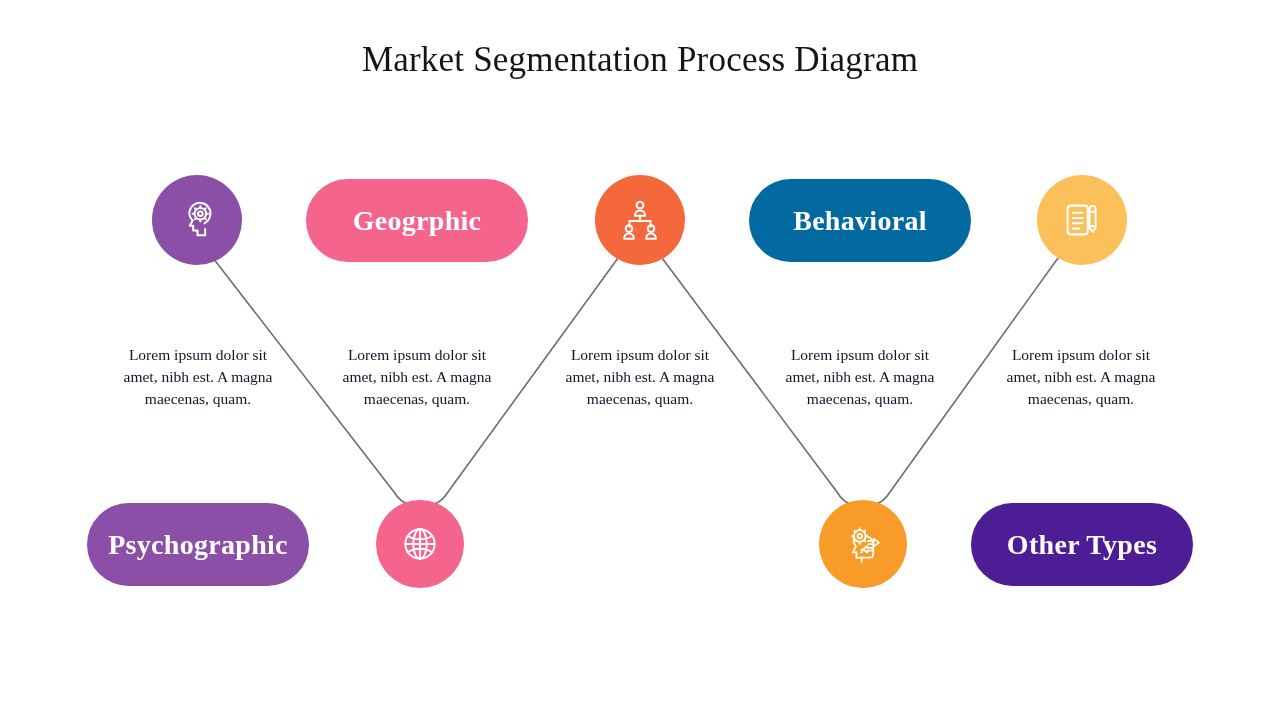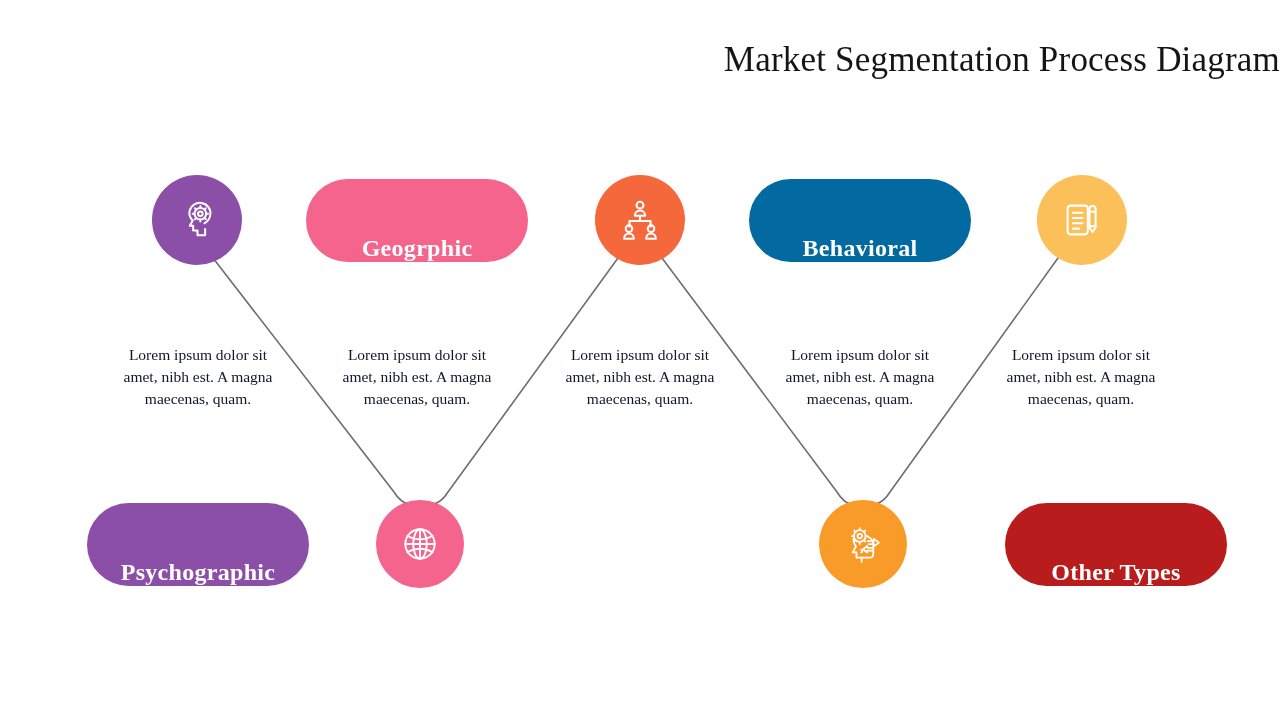--- a/index.html
+++ b/index.html
@@ -7,38 +7,38 @@
     width:1280px; height:720px;
     background:#ffffff;
     font-family:"Liberation Serif", serif;
     overflow:hidden;
   }
   #stage { position:relative; width:1280px; height:720px; }
 
   
   .title {
     position:absolute; left:0; top:40px; width:1280px;
-    text-align:right;
+    text-align:center;
     font-size:35px; font-weight:400; color:#151515;
     letter-spacing:0.2px;
     font-family:"Liberation Serif", serif;
   }
 
   
   #connectors { position:absolute; left:0; top:0; width:1280px; height:720px; }
 
   
   .pill {
     position:absolute;
-    display:flex; align-items:flex-end; justify-content:center;
+    display:flex; align-items:center; justify-content:center;
     border-radius:60px;
     color:#ffffff;
     font-family:"Liberation Serif", serif;
     font-weight:700;
-    font-size:24px;
+    font-size:28px;
     letter-spacing:0.3px;
     text-align:center;
   }
 
   
   .circle {
     position:absolute;
     border-radius:50%;
     display:flex; align-items:center; justify-content:center;
   }
@@ -170,17 +170,17 @@
                    M11.6 15 L13.7 15 M26.3 15 L28.4 15
                    M14.1 9.1 L15.6 10.6 M24.4 19.4 L25.9 20.9
                    M25.9 9.1 L24.4 10.6 M15.6 19.4 L14.1 20.9"></path>
           <path d="M28.5 20.5 L35 20.5 L35 18 L40.5 22 L35 26 L35 23.5 L29.5 23.5"></path>
           <path d="M33.5 27.5 L28 27.5 L28 25.5 L23.5 29 L28 32.5 L28 30.5 L33.5 30.5"></path>
         </g>
       </svg>
     </span>
   </div>
 
-  <div class="pill" style="left:1005px; top:503px; width:222px; height:83px; background:#b91c1c;font-family:Liberation Serif, serif;">
+  <div class="pill" style="left:971px; top:503px; width:222px; height:83px; background:#4c1d95;font-family:Liberation Serif, serif;">
     <span>Other Types</span>
   </div>
 
 </div>
 
 </body></html>

